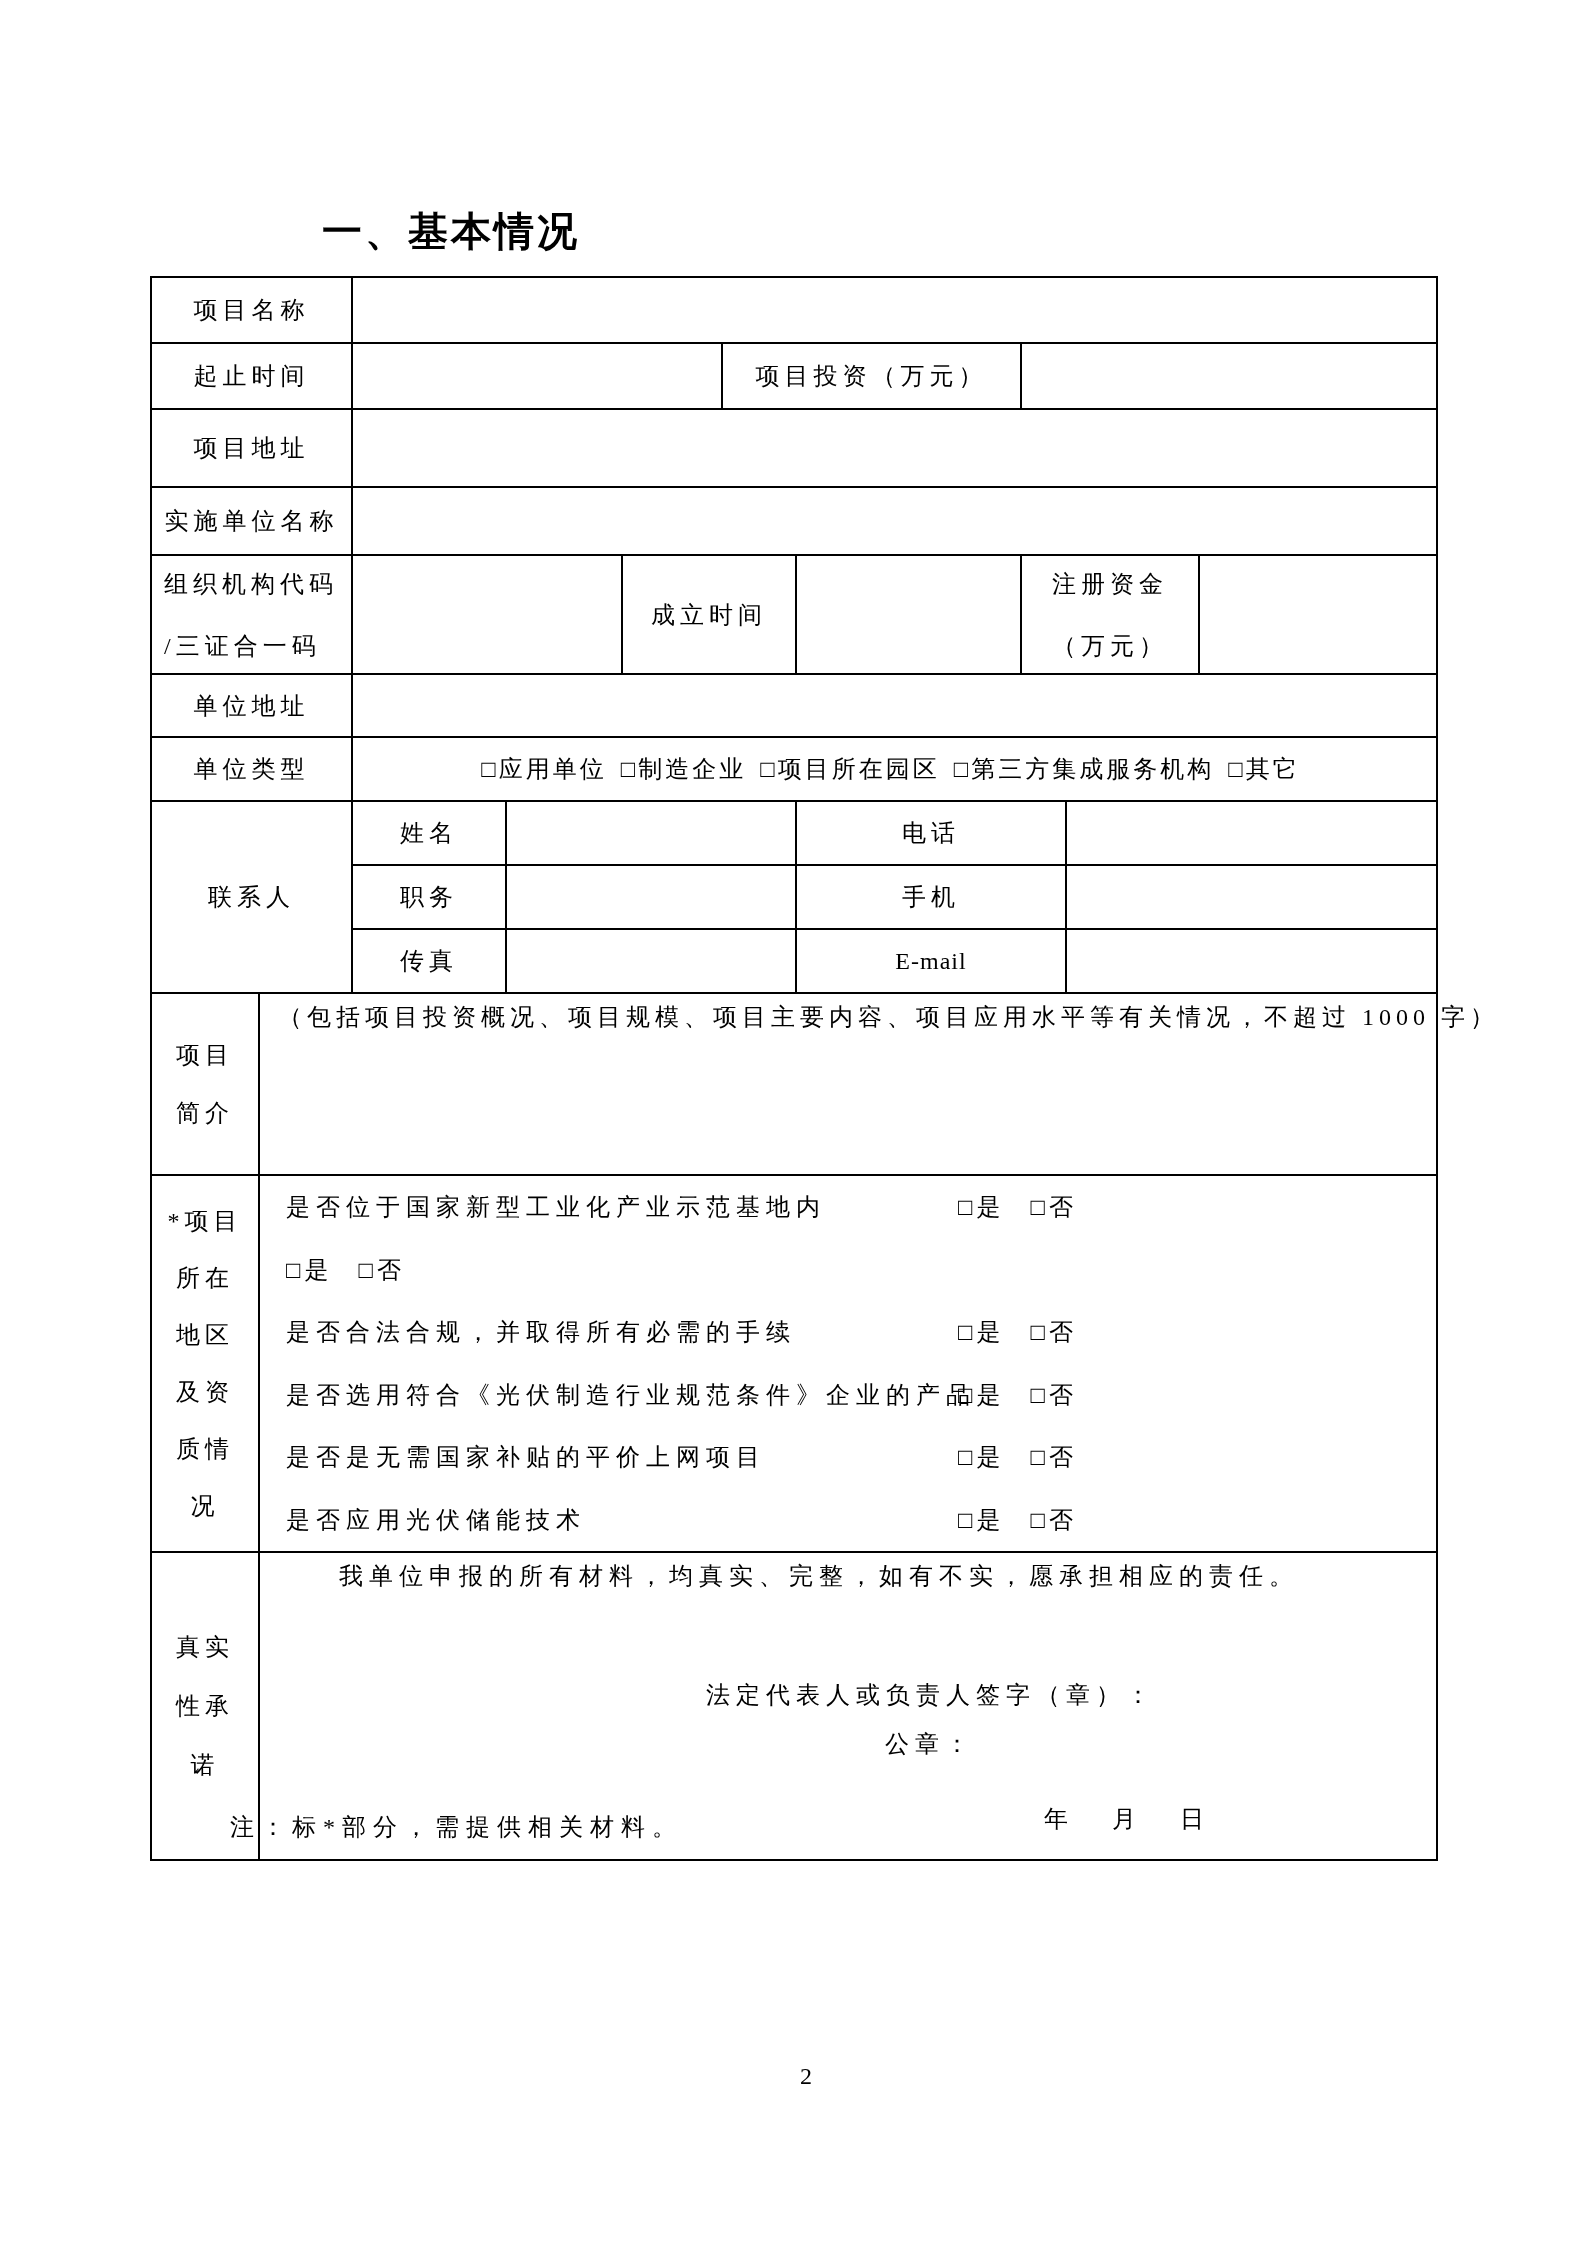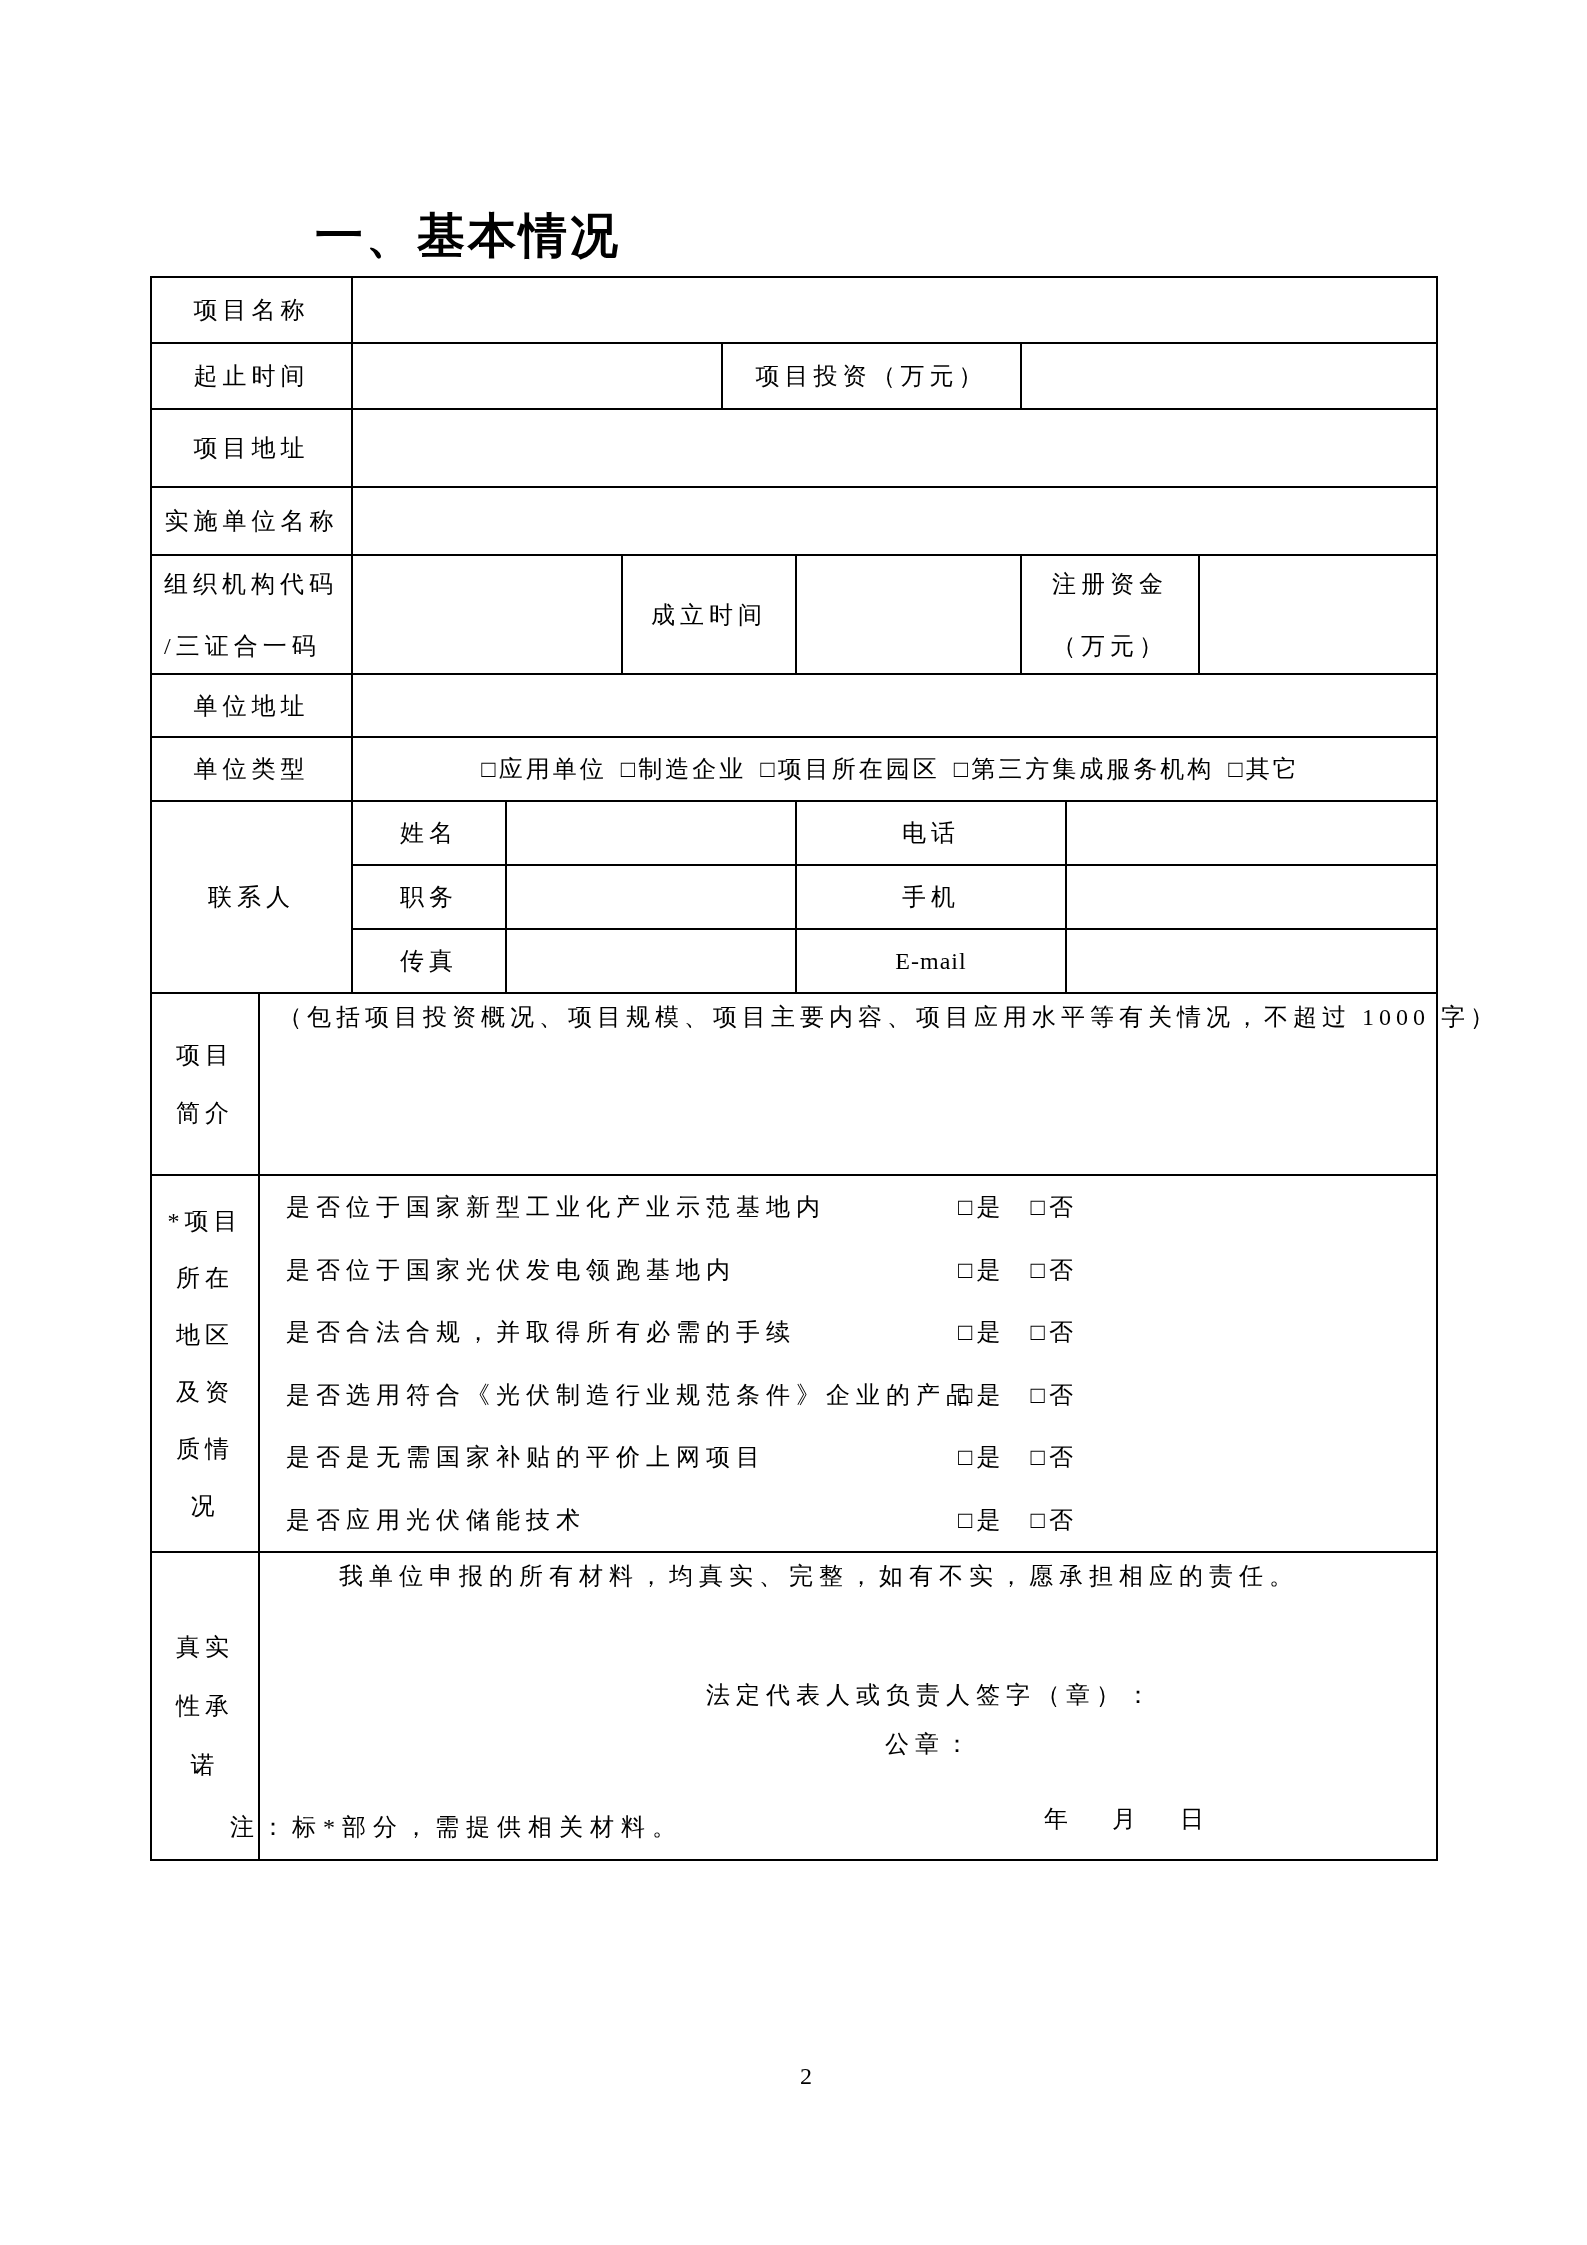--- a/index.html
+++ b/index.html
@@ -6,23 +6,23 @@
   html,body { background:#ffffff; }
   .page {
     position:relative;
     width:1587px; height:2245px;
     background:#ffffff;
     color:#000;
     font-family:"Liberation Serif","DejaVu Serif",serif;
     overflow:hidden;
   }
   .doc-title{
-    position:absolute; left:315px; top:204px;
+    position:absolute; left:322px; top:204px;
     font-family:"Liberation Sans","DejaVu Sans",sans-serif;
-    font-weight:700; font-size:48px; letter-spacing:3px;
+    font-weight:700; font-size:40px; letter-spacing:3px;
     white-space:nowrap;
   }
   .tbl{
     position:absolute; left:150px; top:276px; width:1288px;
     border-top:2px solid #000; border-left:2px solid #000;
   }
   .tr{ display:flex; }
   .td{
     border-right:2px solid #000; border-bottom:2px solid #000;
     display:flex; align-items:center; justify-content:center;
@@ -183,21 +183,20 @@
       </div>
       <div class="td flex1 q-cell">
         <div class="q-row">
           <span class="q-text">是否位于国家新型工业化产业示范基地内</span>
           <span class="q-opts">
             <span class="q-yes">□是</span>
             <span class="q-no">□否</span>
           </span>
         </div>
         <div class="q-row">
-          <span class="q-text">是否位于国家光伏发电领跑基地内</span>
           <span class="q-opts">
             <span class="q-yes">□是</span>
             <span class="q-no">□否</span>
           </span>
         </div>
         <div class="q-row">
           <span class="q-text">是否合法合规，并取得所有必需的手续</span>
           <span class="q-opts">
             <span class="q-yes">□是</span>
             <span class="q-no">□否</span>

